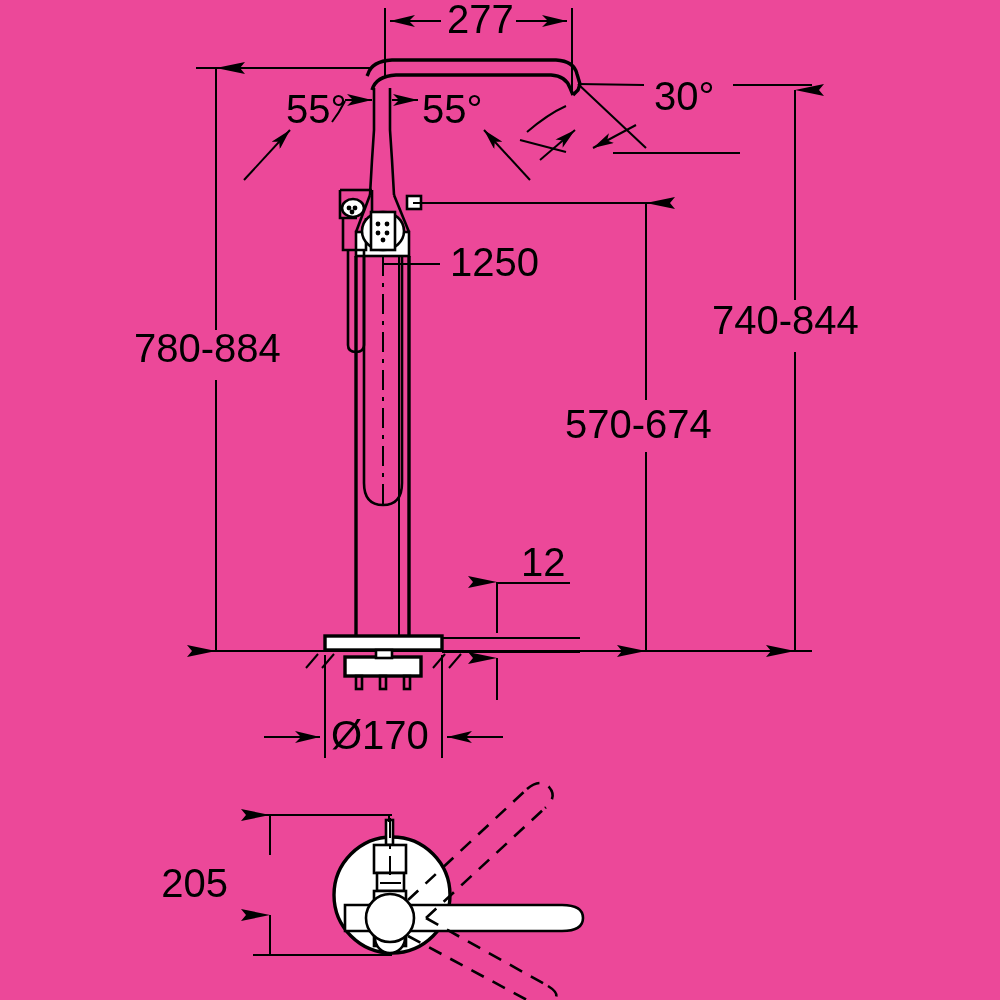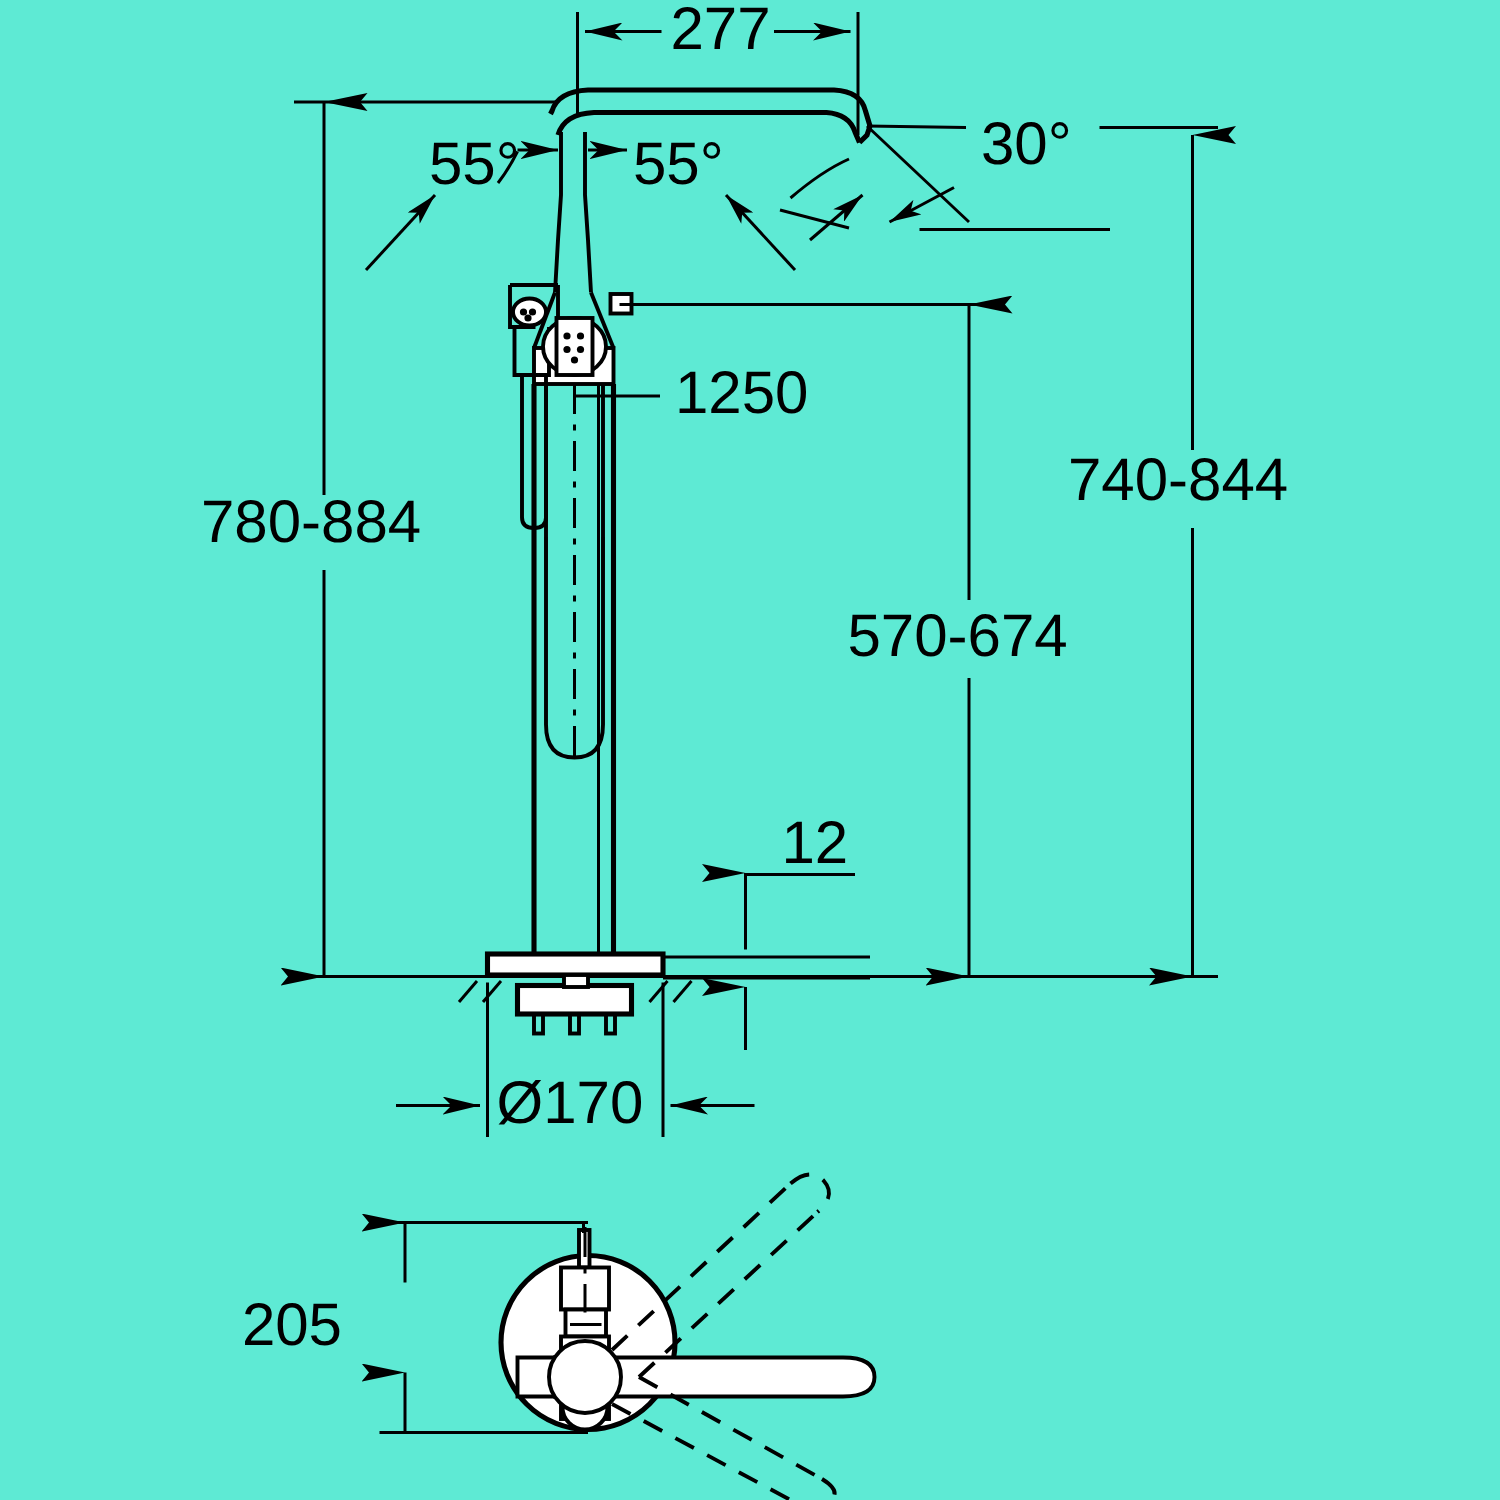--- a/index.html
+++ b/index.html
@@ -8,21 +8,21 @@
     padding: 0;
     background: #ffffff;
   }
   body {
     font-family: "Liberation Sans", sans-serif;
   }
   #drawing-root {
     position: relative;
     width: 1000px;
     height: 1000px;
-    background: #5eead4;
+    background: #ec4899;
     overflow: hidden;
   }
   svg.sheet {
     display: block;
     width: 1000px;
     height: 1000px;
   }
   text.dim-big {
     font-family: "Liberation Sans", sans-serif;
     font-size: 40px;

